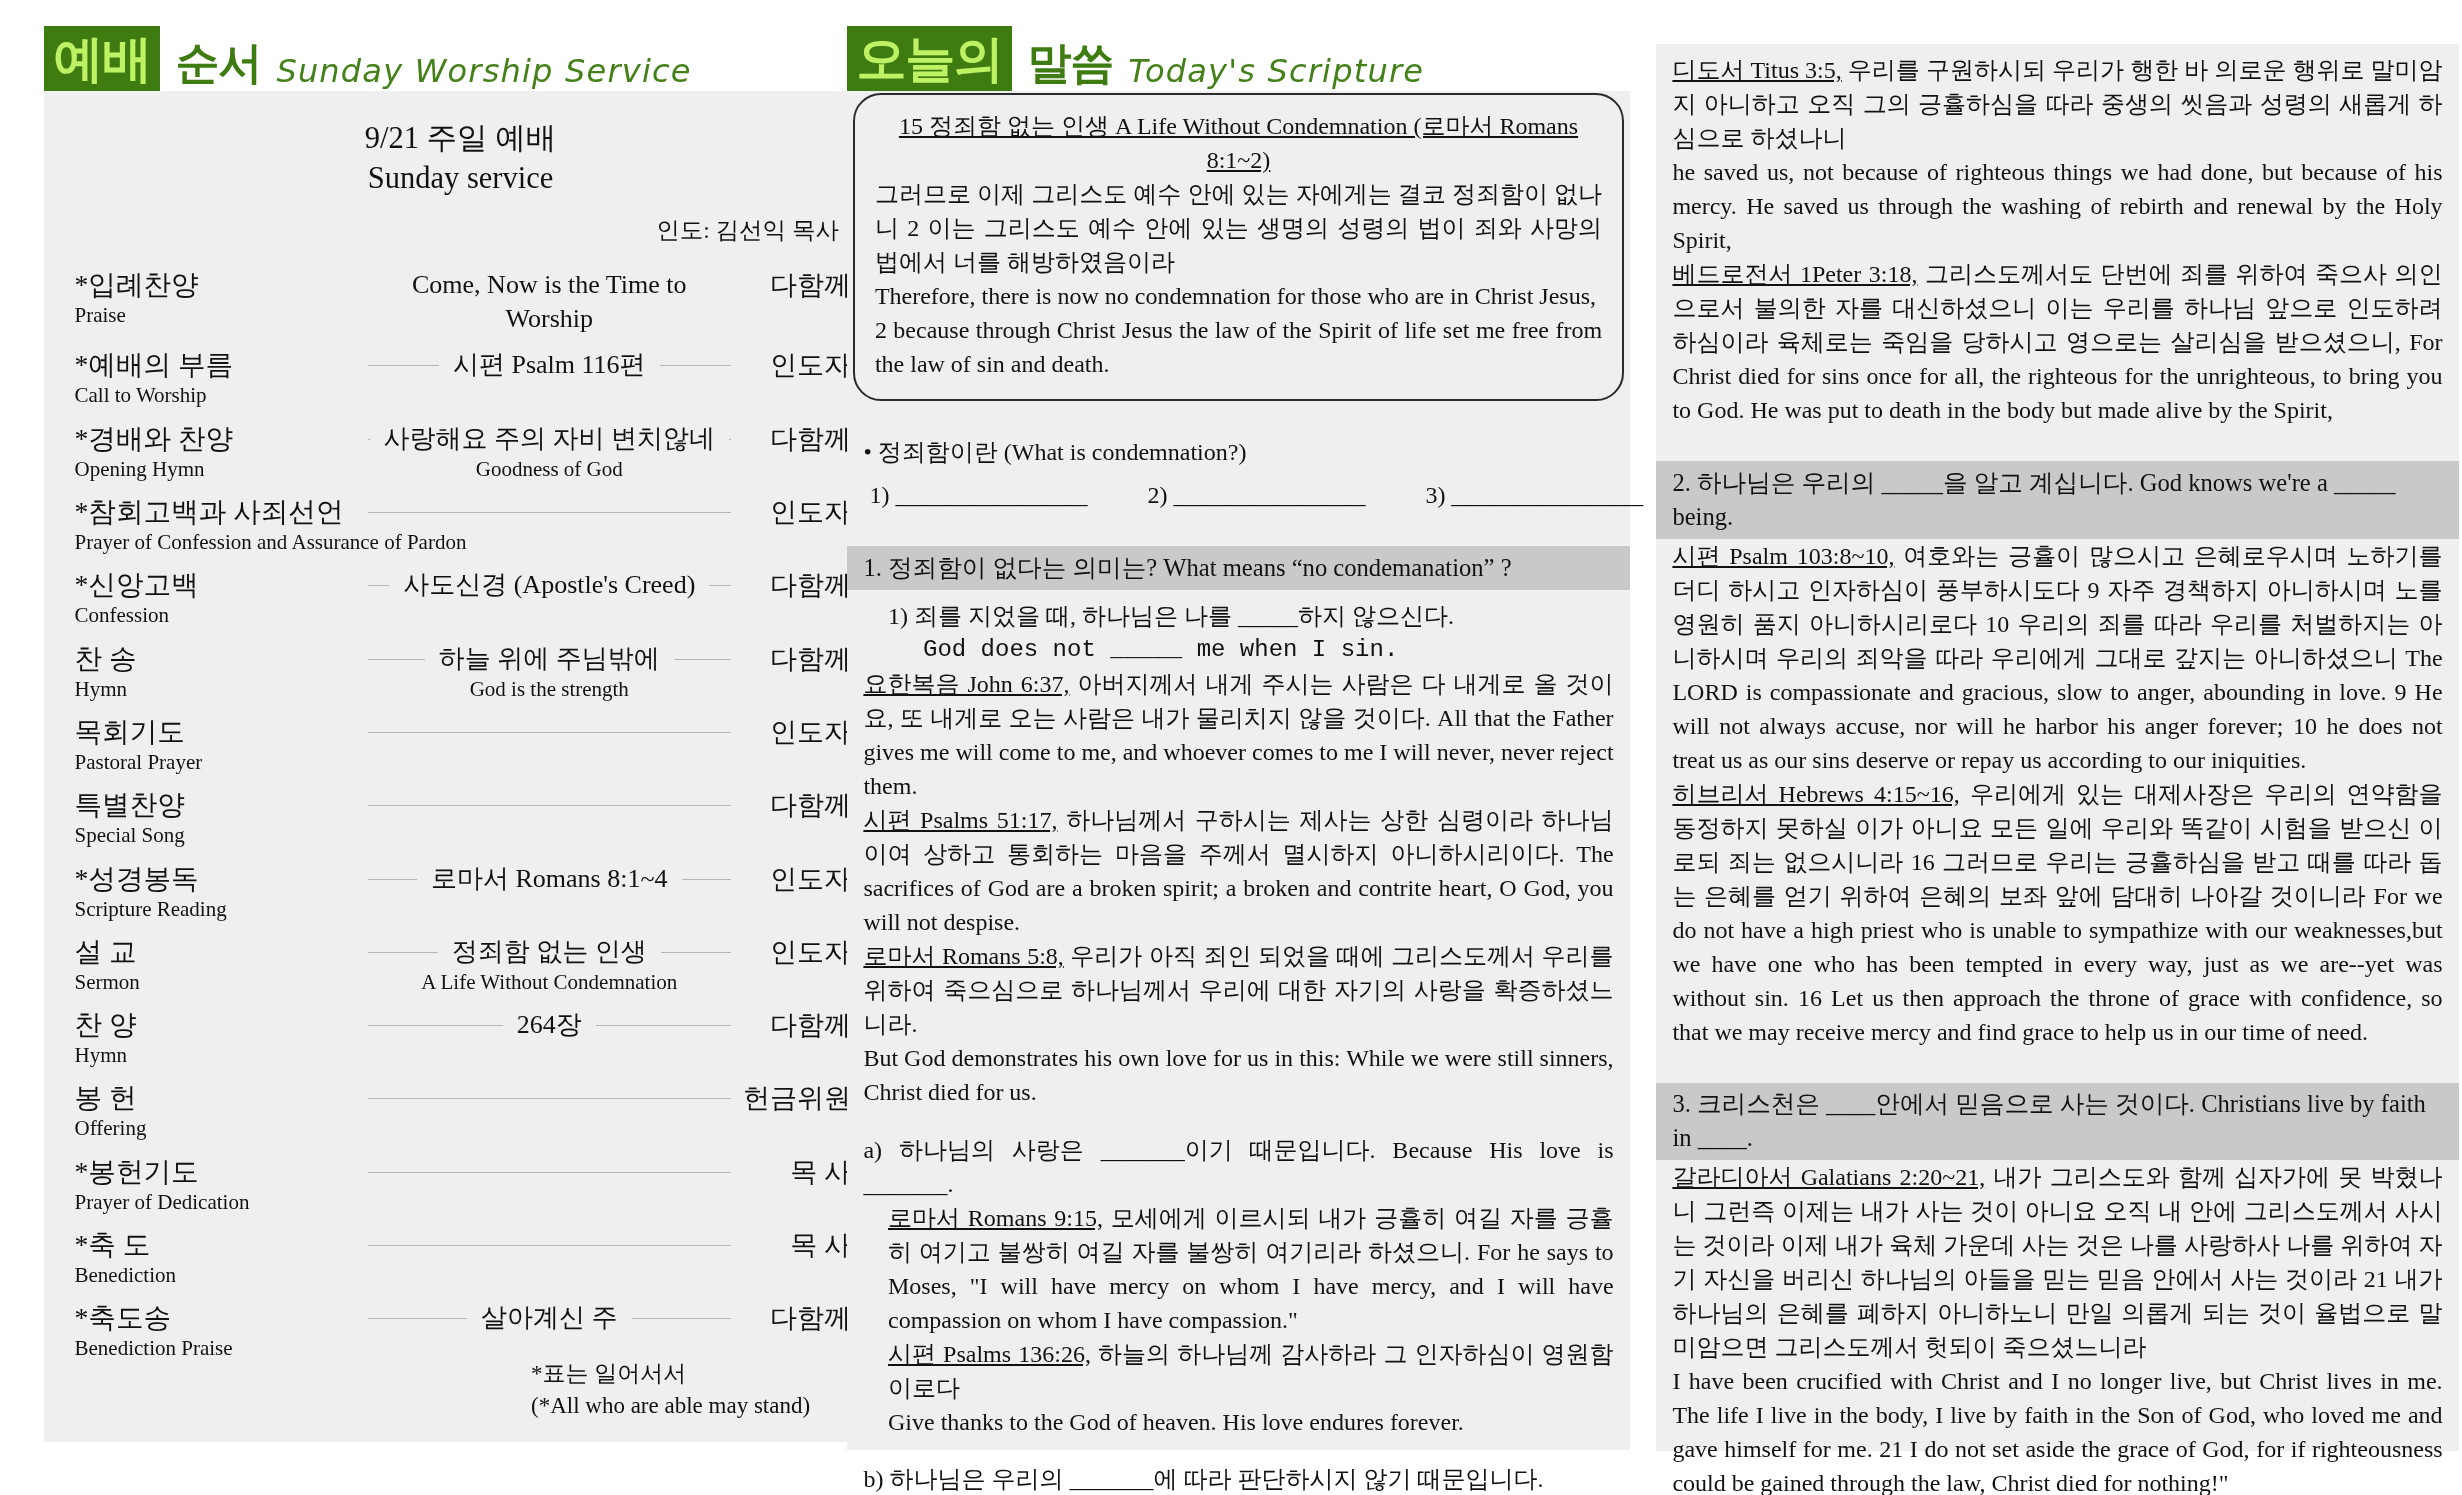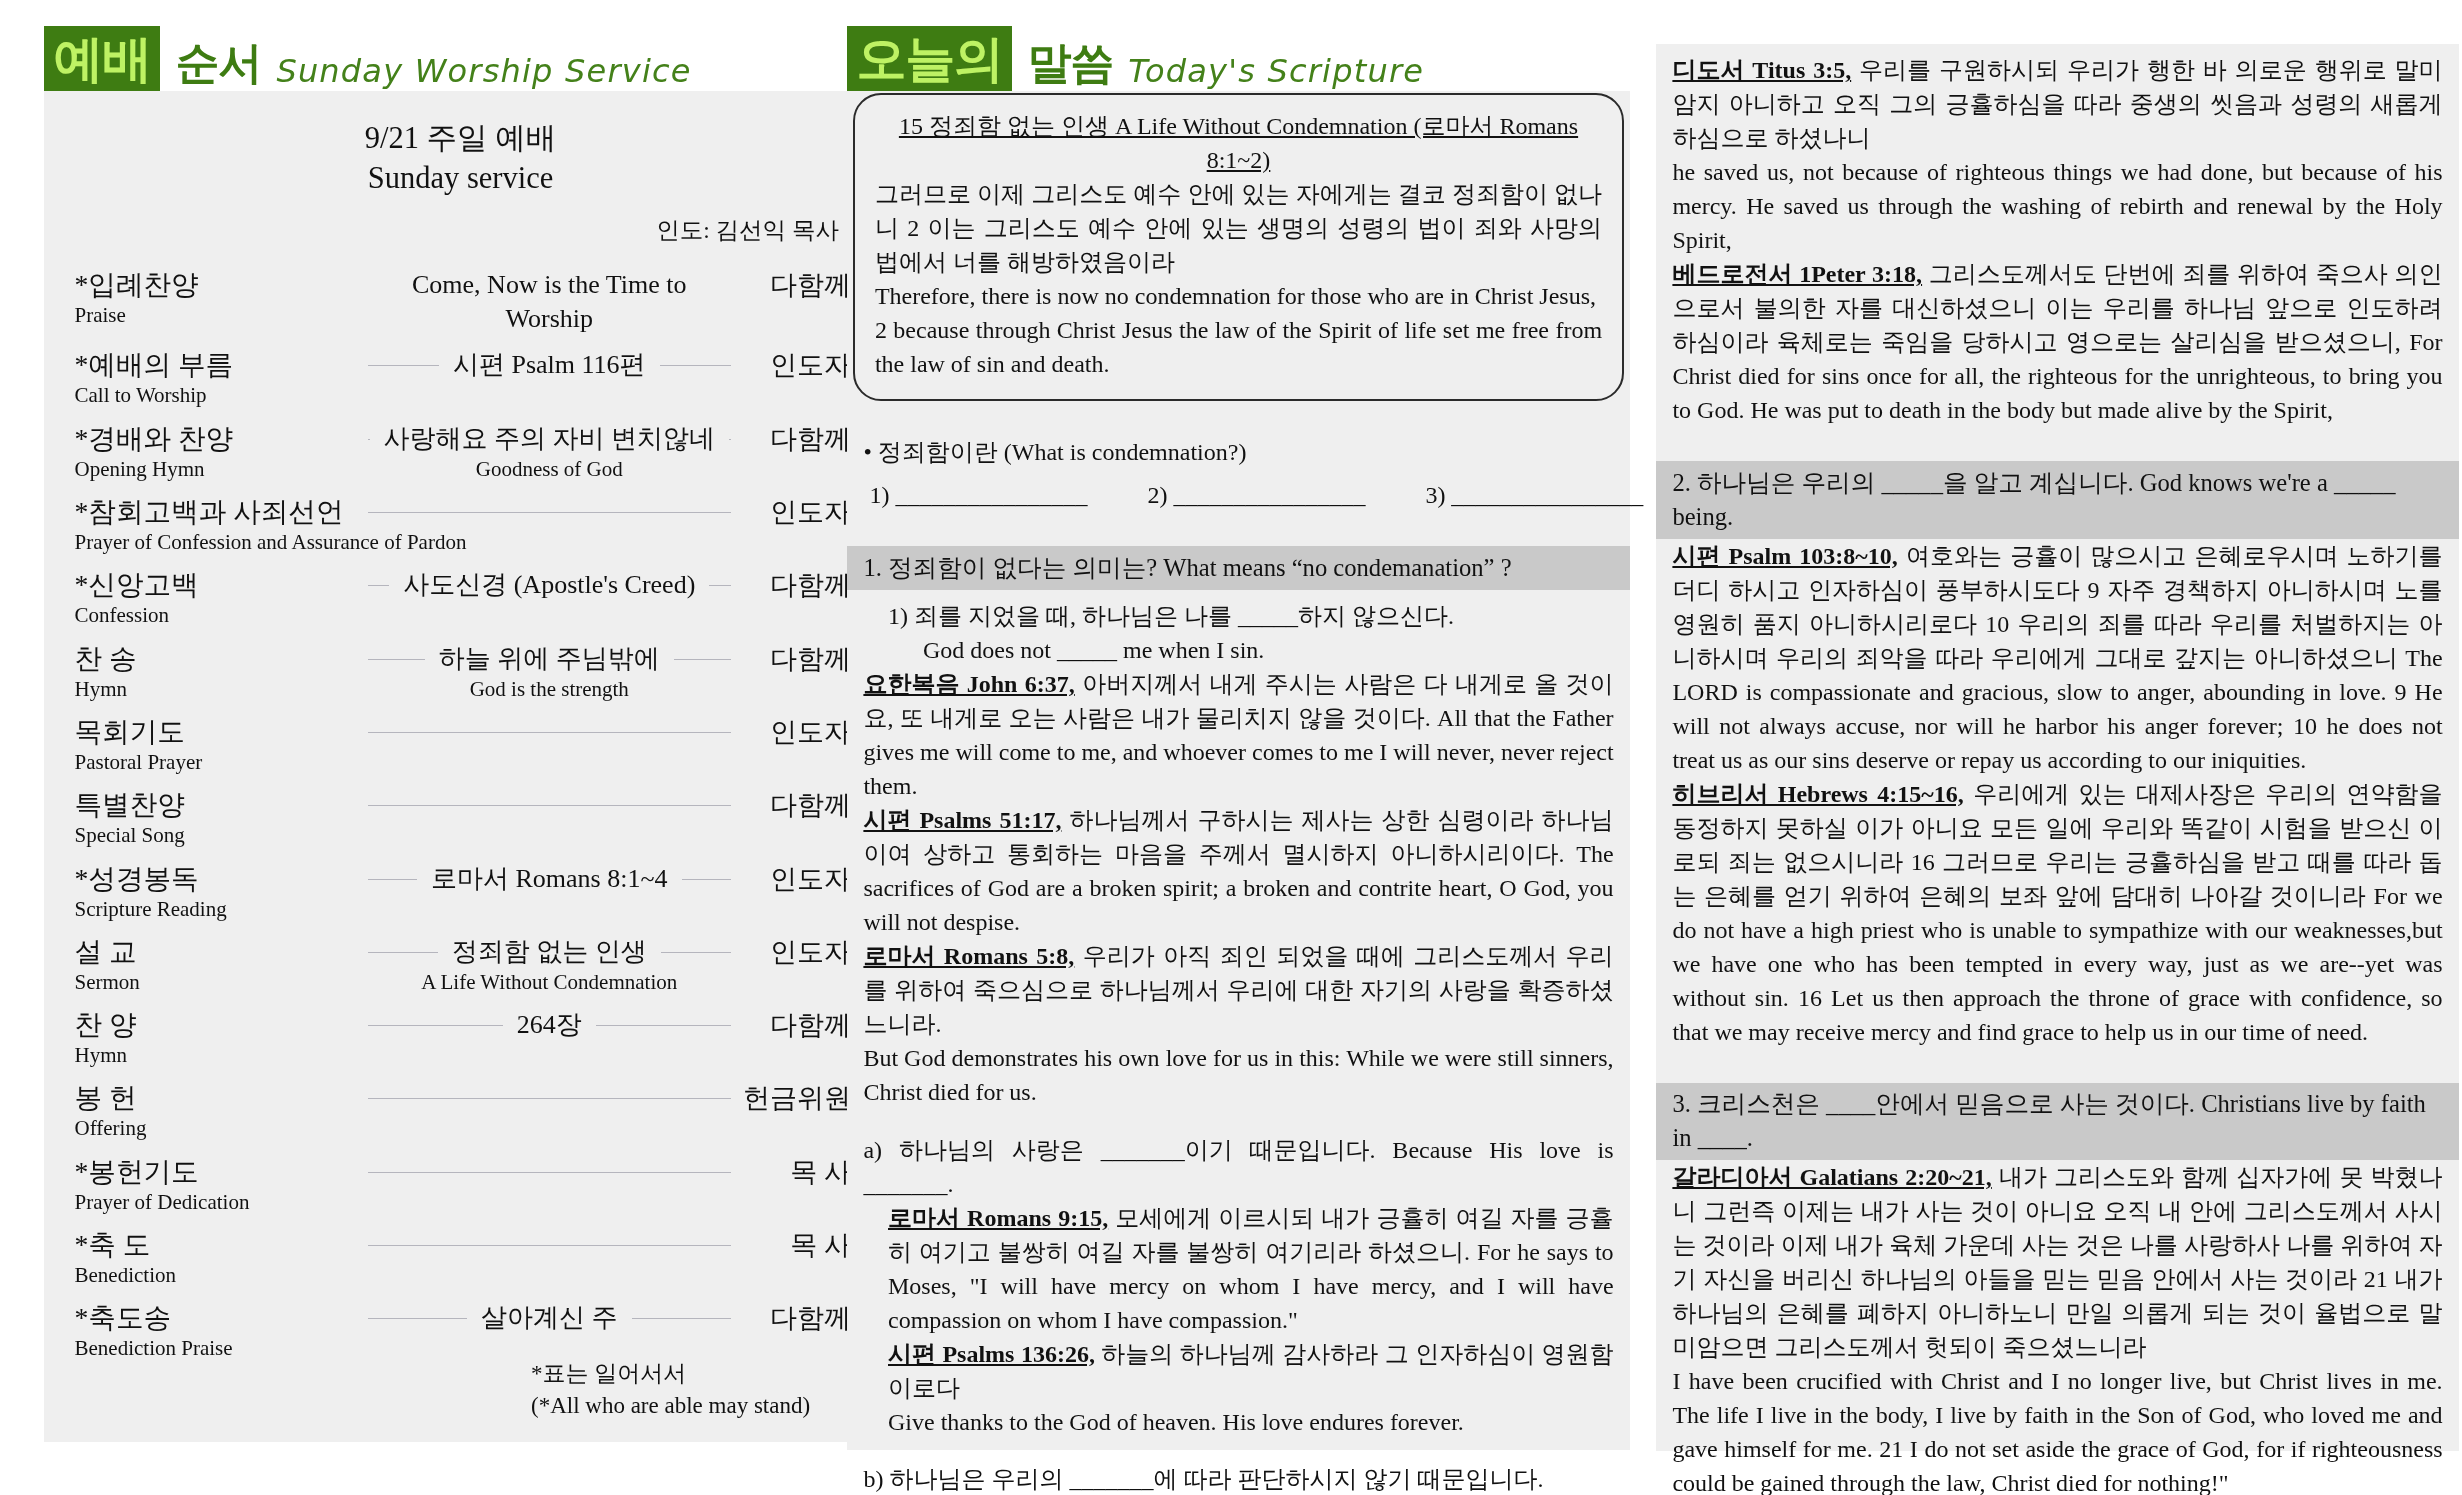--- a/index.html
+++ b/index.html
@@ -38,24 +38,24 @@
   .ocko{position:relative;z-index:1;display:inline-block;background:#efefef;
         padding:0 14px;font-size:26px;line-height:34px;}
   .ocko:empty{display:none;}
   .ocen{position:relative;z-index:1;font-size:21px;line-height:27px;}
   .ocen:empty{display:none;}
   .orole{width:120px;flex:none;text-align:right;font-size:27px;line-height:34px;}
   .footnote{position:absolute;left:487px;bottom:20px;font-size:23px;line-height:32px;}
 
   
   .bp{font-size:24px;line-height:34px;text-align:justify;margin:0;padding:0 16.4px;}
-  .bp .ref{text-decoration:underline;font-weight:bold;}
+  .bp .ref{text-decoration:underline;}
   .pre{white-space:pre;text-align:left;}
   .ind1{padding-left:41px;}
-  .ind2{padding-left:76px;}
+  .ind2{padding-left:76px;font-family:Liberation Mono, monospace;}
   .hl{background:#c9c9c9;padding:4.7px 16.4px;font-size:24.6px;line-height:34px;text-align:left;margin:0;}
 
   
   .sbox{margin:2.3px 5.9px 0;border:2.3px solid #2b2b2b;border-radius:28px;padding:14px 20px 17.6px;}
   .sbox-title{text-align:center;text-decoration:underline;font-size:24px;line-height:34px;margin:0;}
   .sbox p{margin:0;}
   .mt-lg{margin-top:34px;}
   .mt-md{margin-top:23.5px;}
   .mt-sm{margin-top:9.4px;}
 </style>

